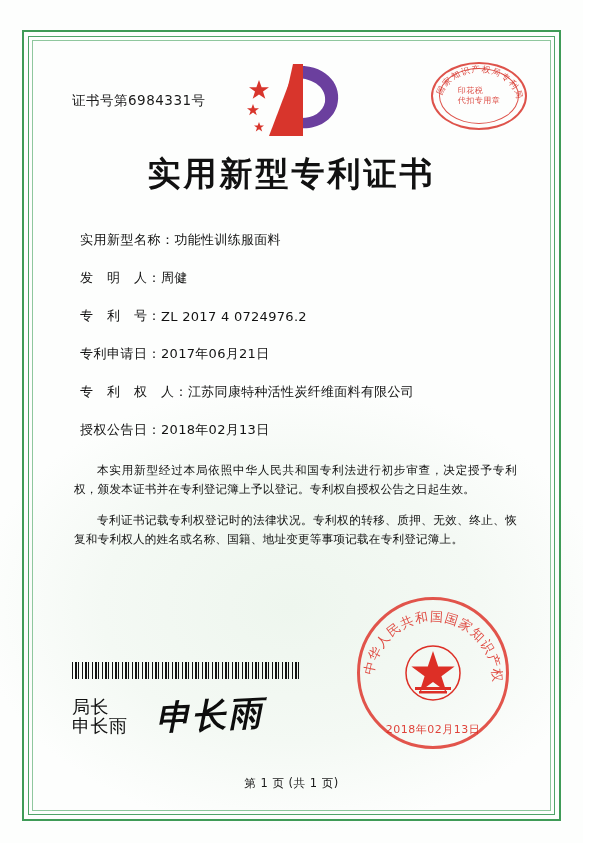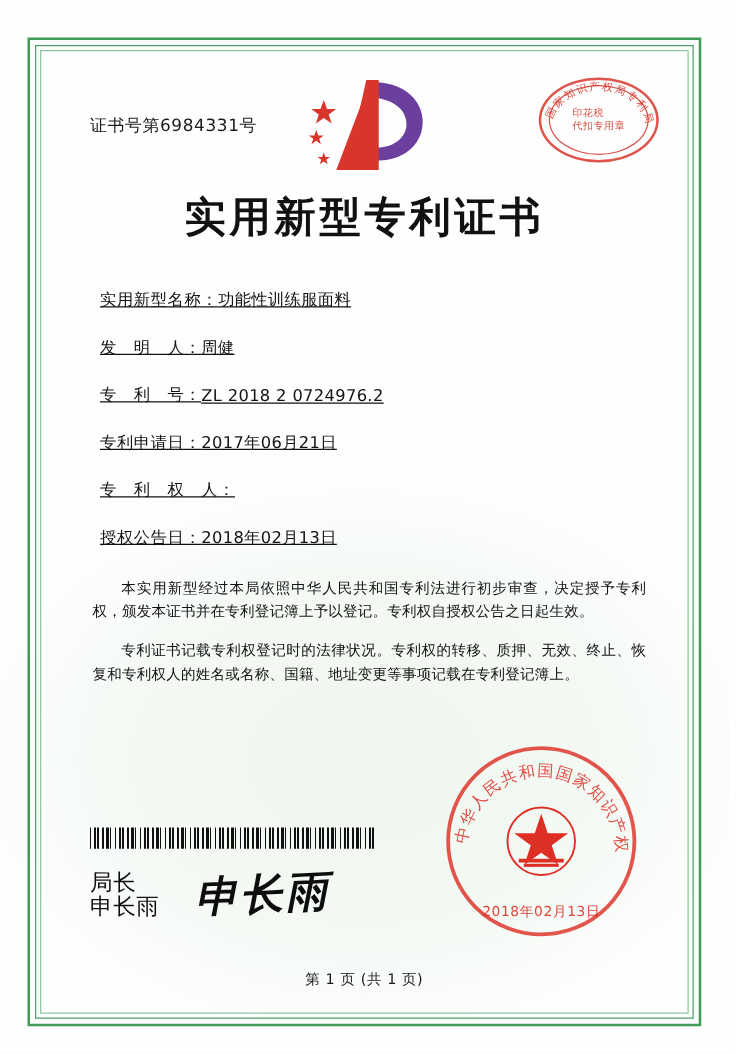--- a/index.html
+++ b/index.html
@@ -130,25 +130,24 @@
     margin-top: 10px;
     font-family: "DejaVu Sans", "Liberation Sans", sans-serif;
   }
 
   .fields {
     margin-top: 34px;
     padding-left: 32px;
   }
   .field {
     display: flex;
-    align-items: flex-end;
+    align-items: center;
     margin-bottom: 20px;
     font-size: 13px;
     color: #121212;
-    text-decoration: underline;
   }
   .field .label {
     white-space: pre;
     letter-spacing: 0.5px;
   }
   .field .value {
     letter-spacing: 0.3px;
   }
 
   .paragraphs {
@@ -309,28 +308,29 @@
       <div class="field">
         <span class="label">实用新型名称：</span>
         <span class="value">功能性训练服面料</span>
       </div>
       <div class="field">
         <span class="label">发　明　人：</span>
         <span class="value">周健</span>
       </div>
       <div class="field">
         <span class="label">专　利　号：</span>
-        <span class="value">ZL 2018 2 0724976.2</span>
+        <span class="value">ZL 2017 4 0724976.2</span>
       </div>
       <div class="field">
         <span class="label">专利申请日：</span>
         <span class="value">2017年06月21日</span>
       </div>
       <div class="field">
         <span class="label">专　利　权　人：</span>
+        <span class="value">江苏同康特种活性炭纤维面料有限公司</span>
       </div>
       <div class="field">
         <span class="label">授权公告日：</span>
         <span class="value">2018年02月13日</span>
       </div>
     </div>
 
     <div class="paragraphs">
       <p class="para">本实用新型经过本局依照中华人民共和国专利法进行初步审查，决定授予专利权，颁发本证书并在专利登记簿上予以登记。专利权自授权公告之日起生效。</p>
       <p class="para">专利证书记载专利权登记时的法律状况。专利权的转移、质押、无效、终止、恢复和专利权人的姓名或名称、国籍、地址变更等事项记载在专利登记簿上。</p>

